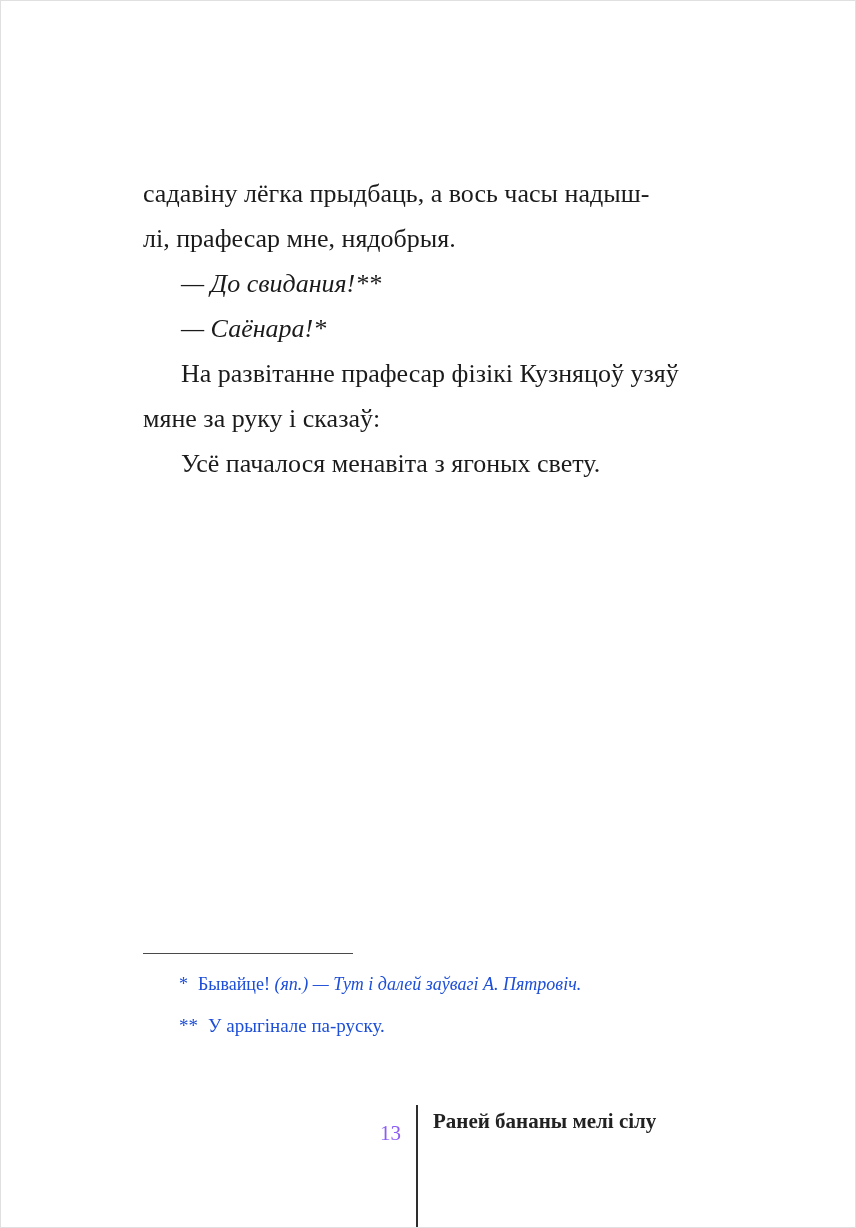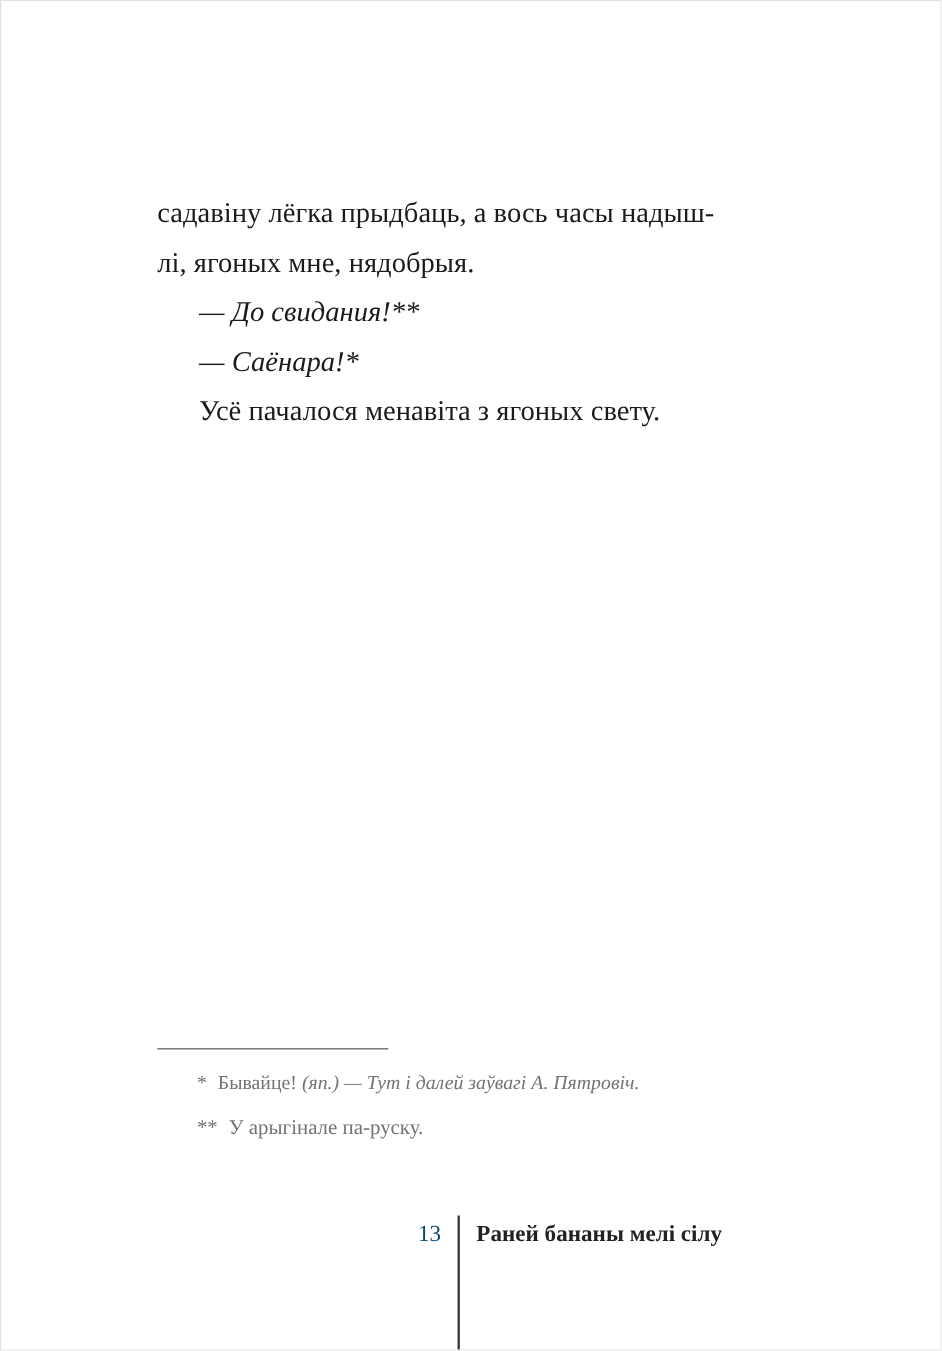--- a/index.html
+++ b/index.html
@@ -47,21 +47,21 @@
     width: 210px;
     height: 0;
     border-top: 1px solid #4a4a4a;
     margin: 0;
   }
   .footnote {
     padding-left: 36px;
     font-size: 18px;
     line-height: 24px;
     margin-top: 18px;
-    color: #737373;
+    color: #1d4ed8;
   }
   .footnote .fn-marker {
     display: inline-block;
     margin-right: 10px;
   }
   .footnote .fn-italic {
     font-style: italic;
   }
   .footnote.second {
     font-size: 19px;
@@ -72,22 +72,22 @@
     top: 1108px;
     width: 100%;
     height: 30px;
     font-size: 21px;
   }
   .page-number {
     position: absolute;
     left: 330px;
     width: 70px;
     text-align: right;
-    top: 0;
-    color: #0c4a6e;
+    top: 12px;
+    color: #8b5cf6;
   }
   .running-title {
     position: absolute;
     left: 432px;
     top: 0;
     font-weight: bold;
     color: #222222;
     white-space: nowrap;
     text-align: center;
   }
@@ -100,23 +100,25 @@
     background: #2e2e2e;
   }
 </style>
 </head>
 <body>
 
 <div class="page">
 
   <div class="text-block">
     <p>садавіну лёгка прыдбаць, а вось часы надыш-
-лі, ягоных мне, нядобрыя.</p>
+лі, прафесар мне, нядобрыя.</p>
     <p class="indent italic">— До свидания!**</p>
     <p class="indent italic">— Саёнара!*</p>
+    <p class="indent">На развітанне прафесар фізікі Кузняцоў узяў
+мяне за руку і сказаў:</p>
     <p class="indent">Усё пачалося менавіта з ягоных свету.</p>
   </div>
 
   <div class="footnotes">
     <div class="footnote-rule"></div>
     <div class="footnote">
       <span class="fn-marker">*</span><span>Бывайце!</span> <span class="fn-italic">(яп.) — Тут і далей заўвагі А. Пятровіч.</span>
     </div>
     <div class="footnote second">
       <span class="fn-marker">**</span><span>У арыгінале па-руску.</span>

